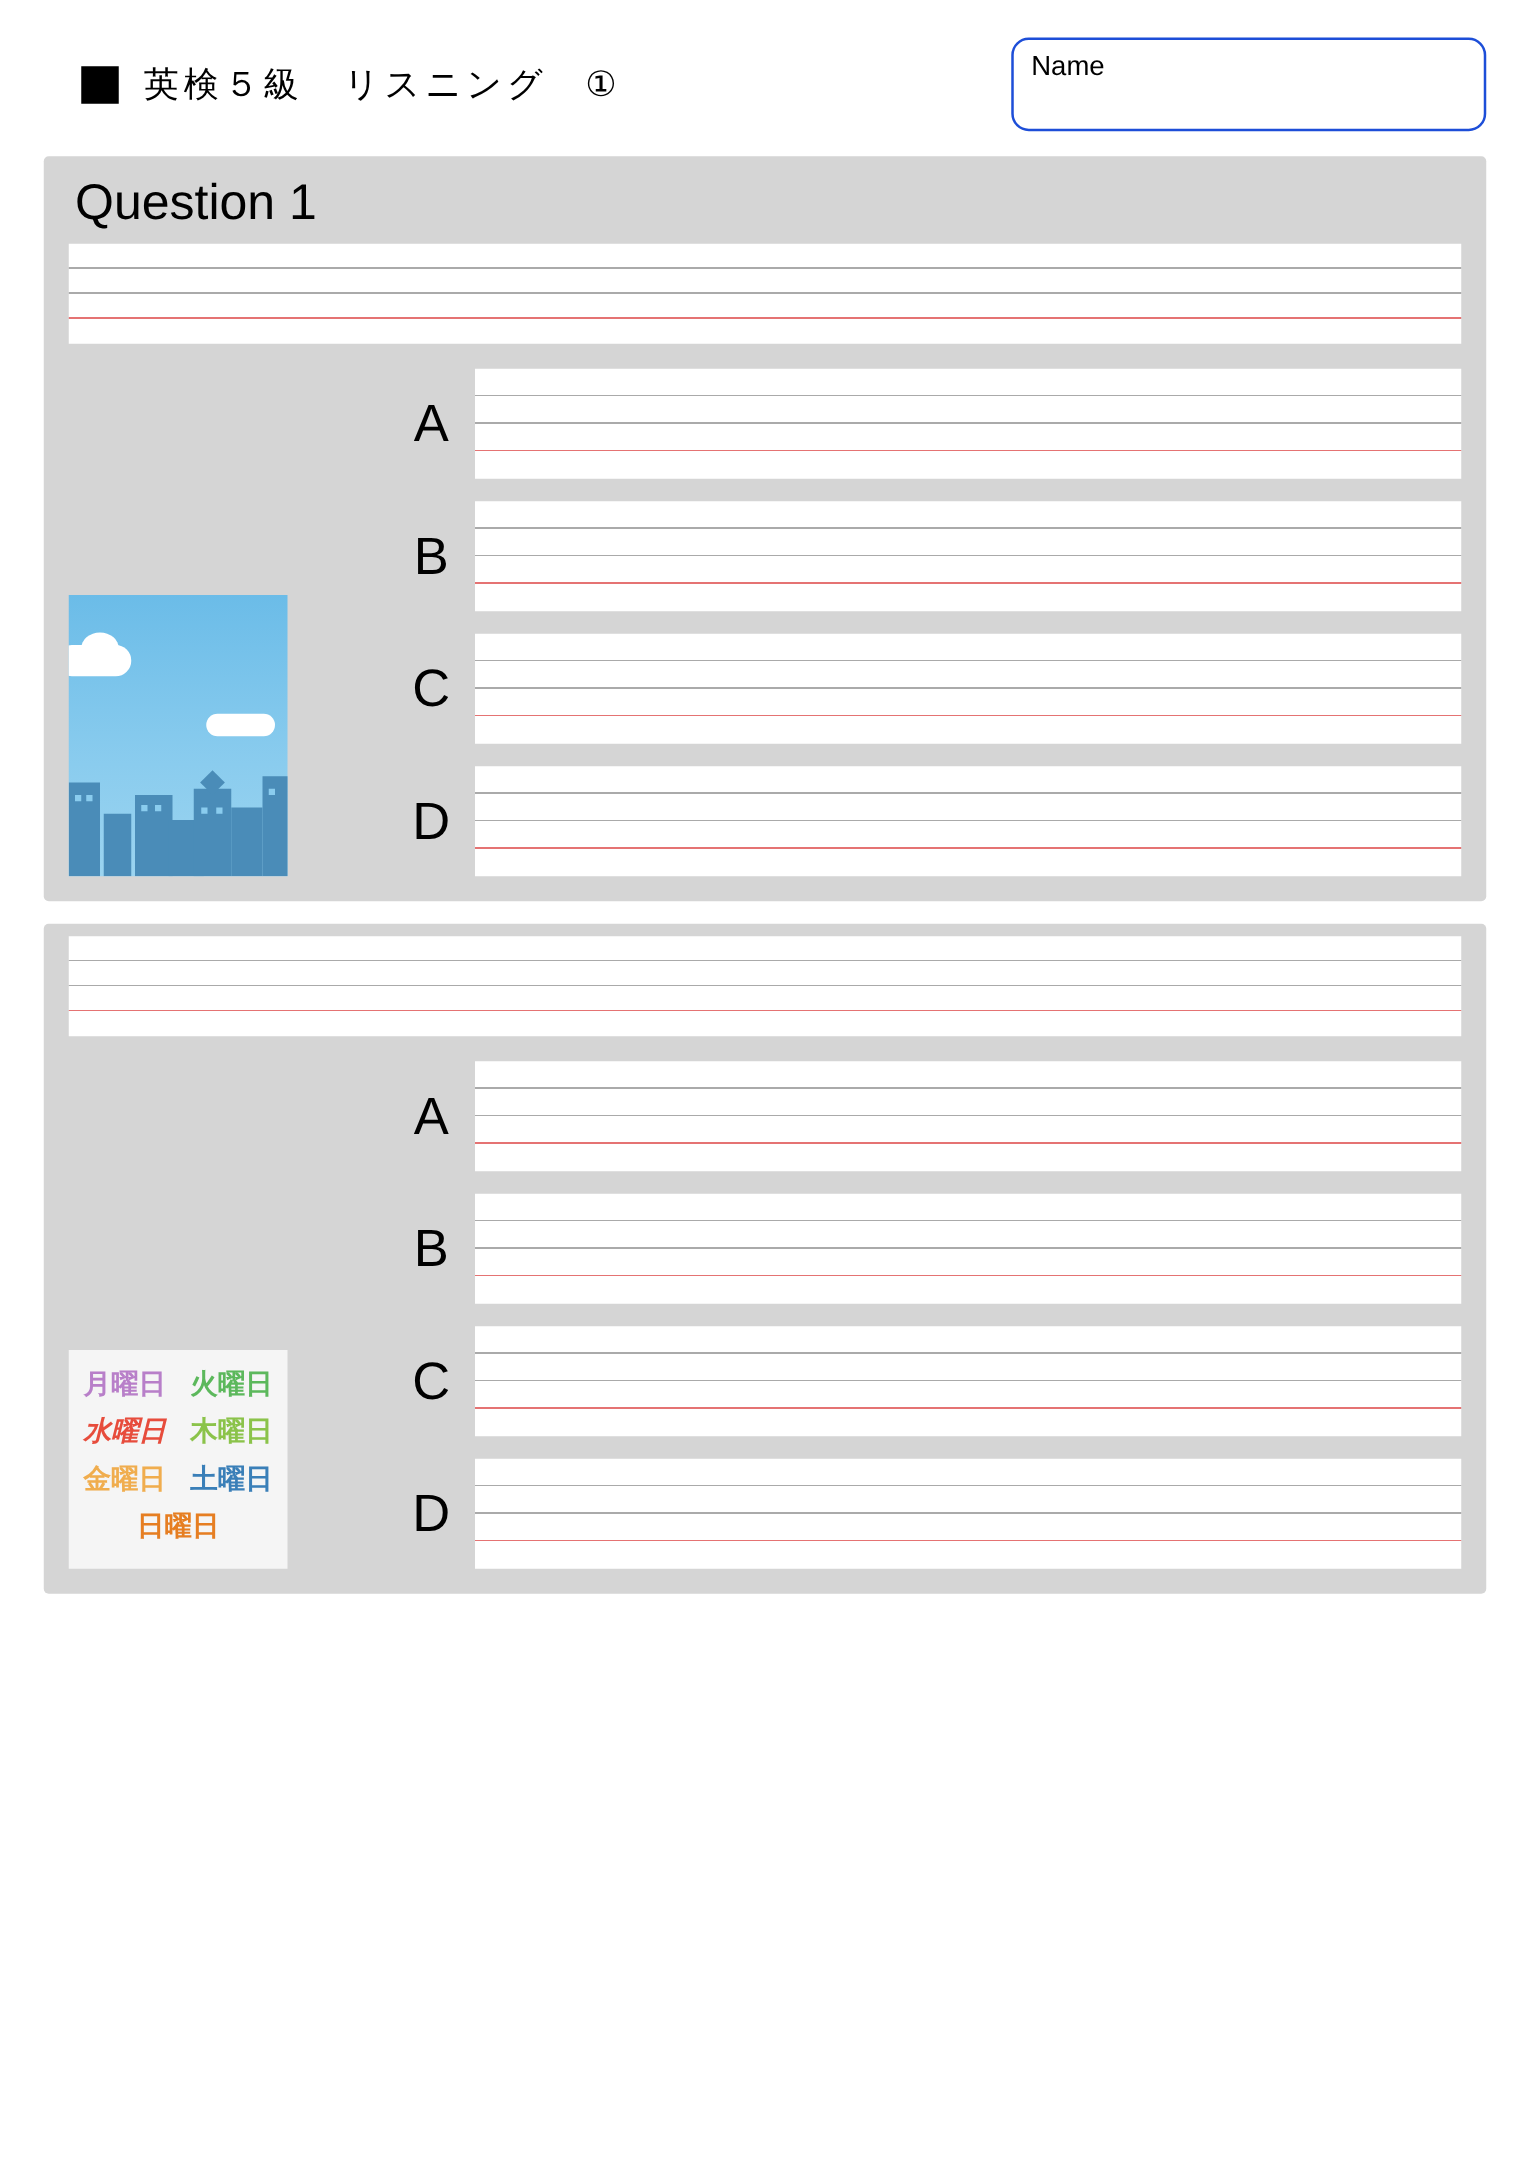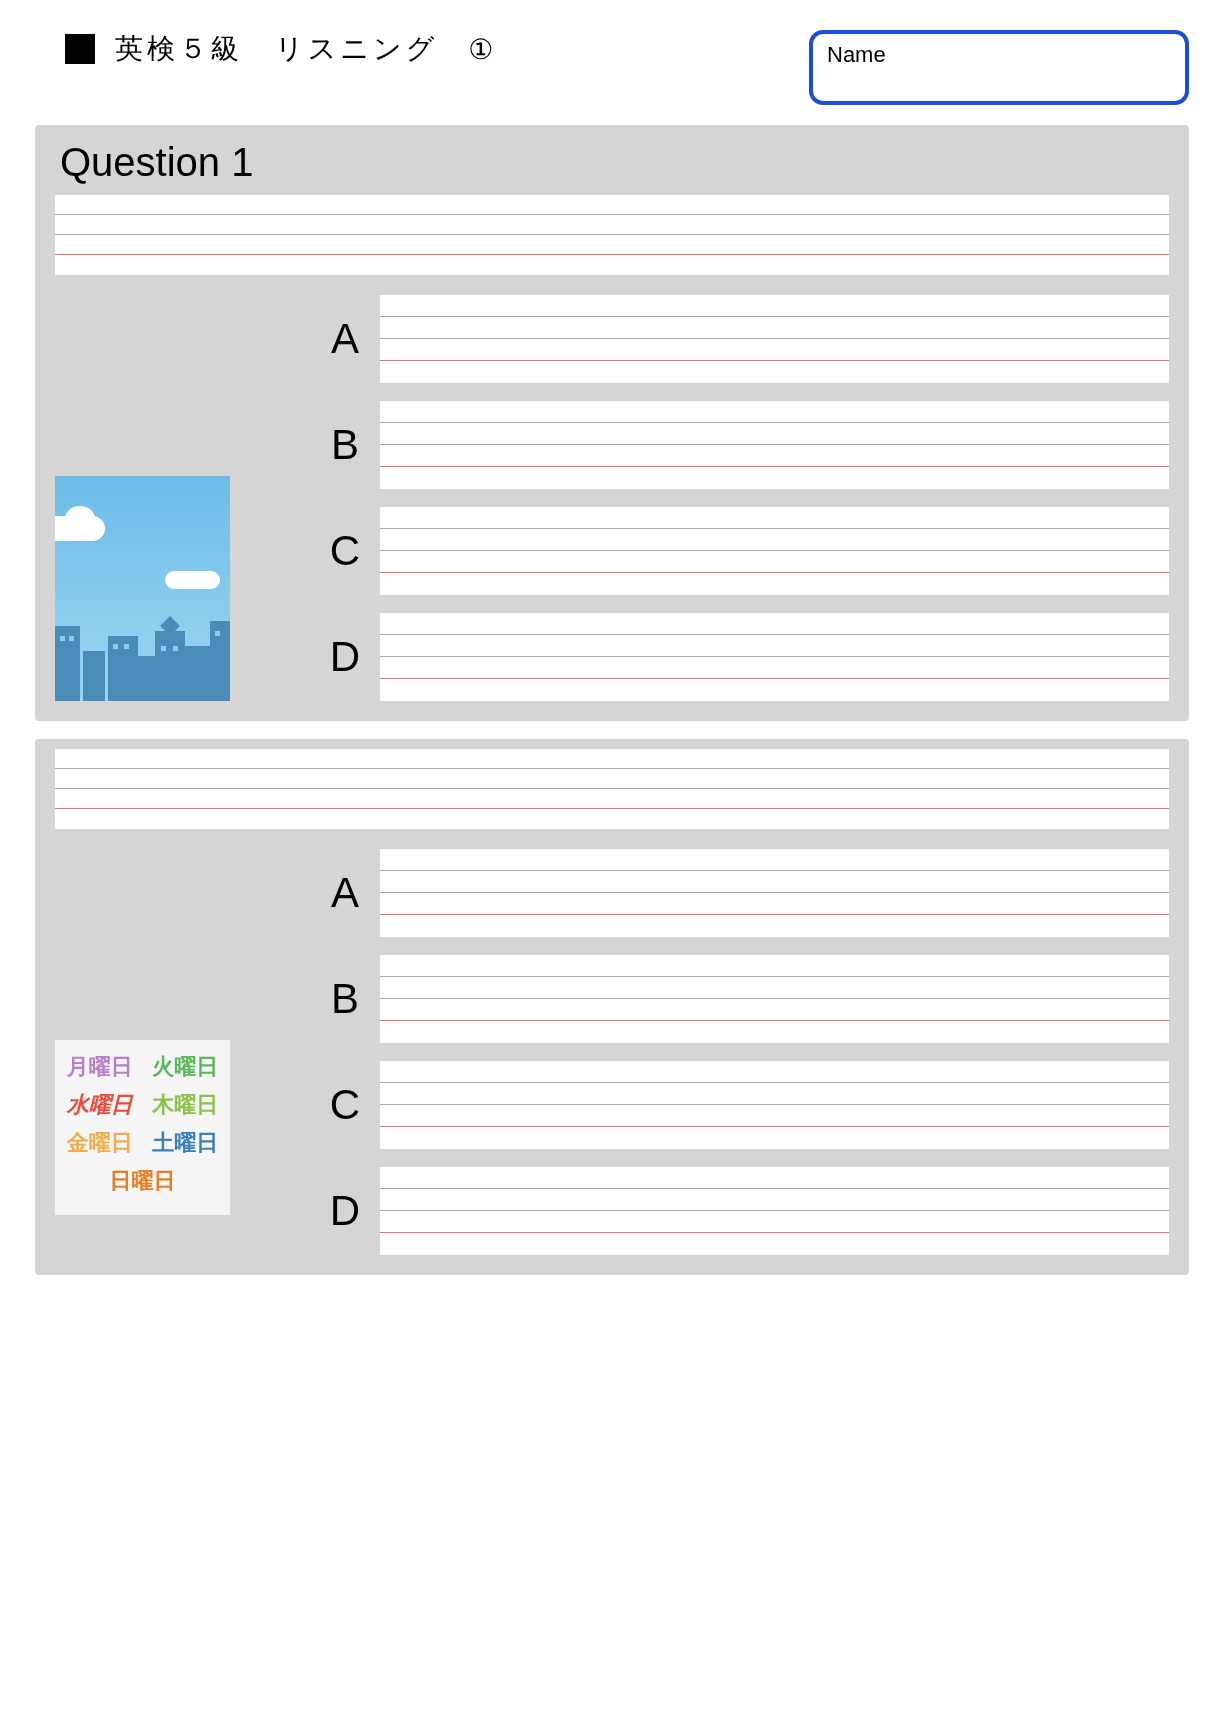--- a/index.html
+++ b/index.html
@@ -5,21 +5,21 @@
     * { box-sizing: border-box; margin: 0; padding: 0; }
     body {
       width: 1224px;
       height: 1732px;
       background: #fff;
       font-family: "Helvetica Neue", Arial, sans-serif;
       padding: 30px 35px;
     }
     .header {
       display: flex;
-      align-items: flex-start;
+      align-items: center;
       gap: 26px;
       margin-bottom: 20px;
     }
     .header-left {
       display: flex;
       align-items: center;
       gap: 20px;
       padding-left: 30px;
     }
     .black-square {
@@ -32,21 +32,21 @@
       letter-spacing: 4px;
     }
     .circled-number {
       font-size: 28px;
       margin-left: 10px;
     }
     .name-box {
       margin-left: auto;
       width: 380px;
       height: 75px;
-      border: 4px solid #1d4ed8;
+      border: 2px solid #1d4ed8;
       border-radius: 14px;
       padding: 8px 14px;
       font-size: 22px;
     }
     .question-block {
       background: #d5d5d5;
       border-radius: 4px;
       padding: 10px 20px 20px 20px;
       margin-bottom: 18px;
     }
@@ -161,21 +161,20 @@
       height: 175px;
       background: #f5f5f5;
       padding: 12px 6px;
       display: grid;
       grid-template-columns: 1fr 1fr;
       gap: 8px 8px;
       align-content: start;
       justify-items: center;
       font-weight: bold;
       font-size: 22px;
-      margin-bottom: 40px;
     }
     .days-illustration span { white-space: nowrap; font-family: "Comic Sans MS", cursive; }
     .day-mon { color: #b87fc9; }
     .day-tue { color: #5cb85c; }
     .day-wed { color: #e74c3c; font-style: italic; }
     .day-thu { color: #8bc34a; }
     .day-fri { color: #f0ad4e; }
     .day-sat { color: #3a7fb8; }
     .day-sun { color: #e67e22; grid-column: 1 / 3; }
   </style>

